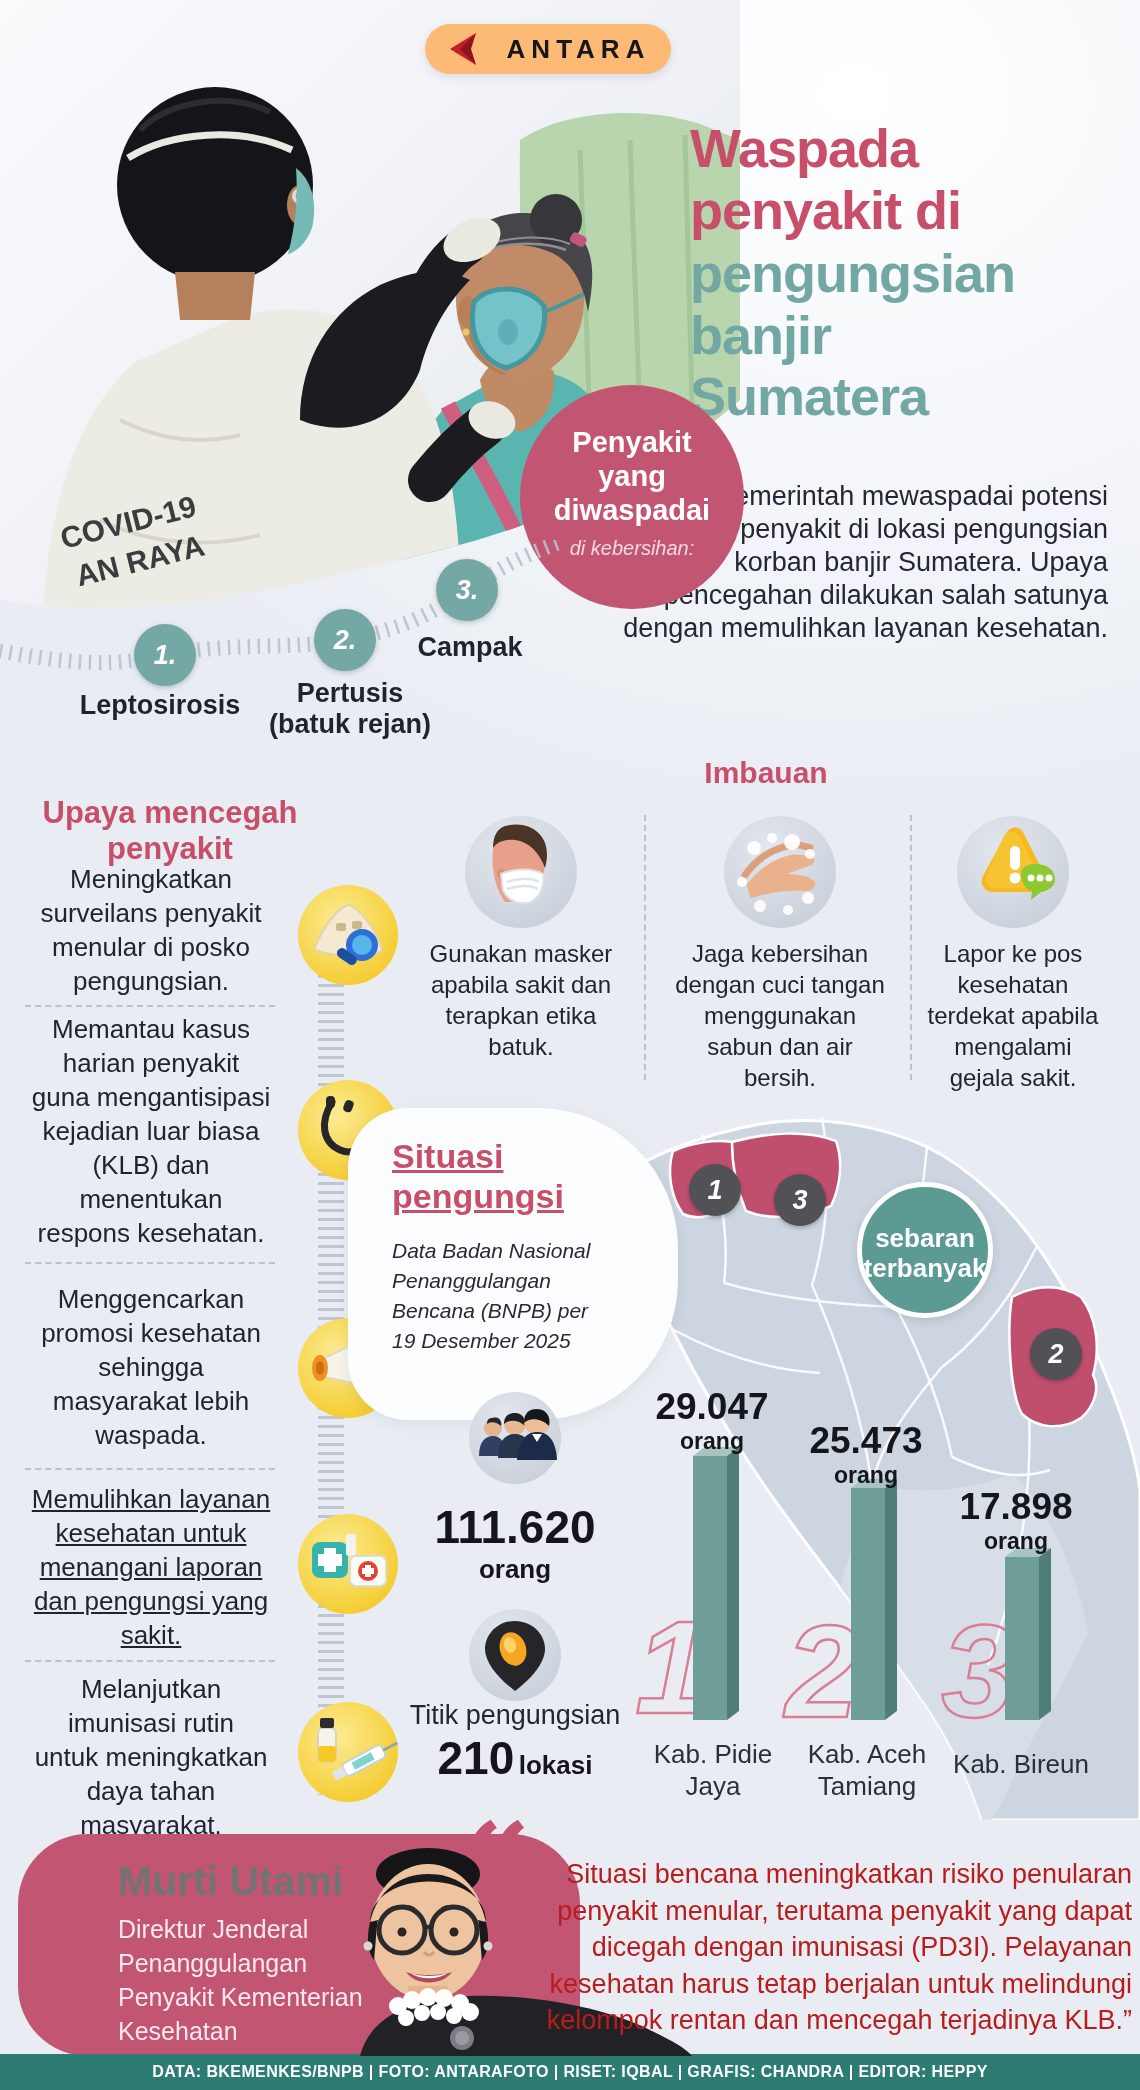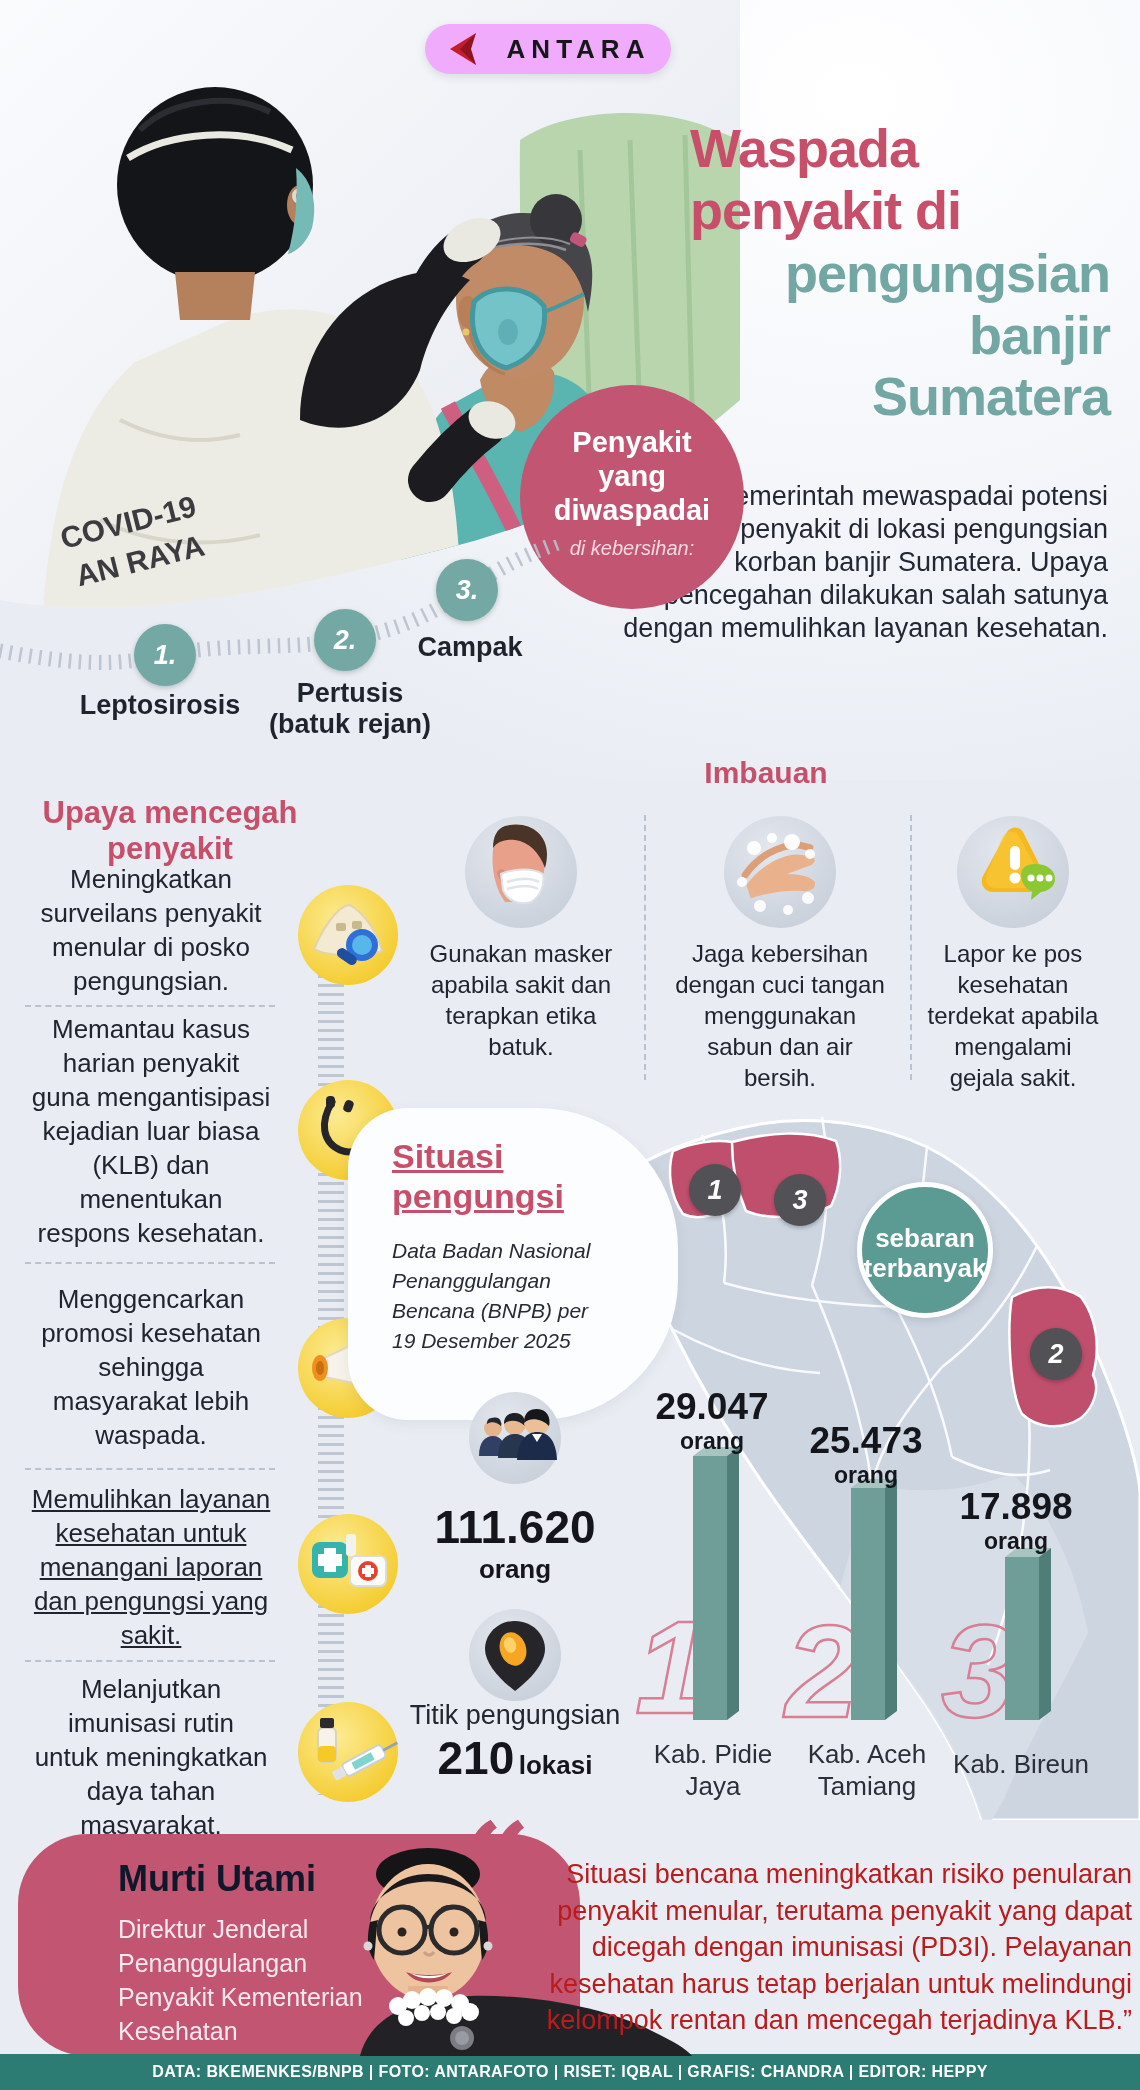--- a/index.html
+++ b/index.html
@@ -3,26 +3,26 @@
 <meta charset="utf-8">
 <style>
   html,body{margin:0;padding:0;}
   body{width:1140px;height:2090px;position:relative;background:#e9edf3;
        font-family:"Liberation Sans",sans-serif;color:#20242e;overflow:hidden;}
   .abs{position:absolute;}
   .pre{white-space:pre-line;}
   
   #header-bg{left:0;top:0;width:1140px;height:780px;
     background:radial-gradient(ellipse at 75% 12%, #ffffff 0%, #f4f6fa 40%, #e9edf3 75%);}
-  #antara-pill{left:425px;top:24px;width:246px;height:50px;background:#f0abfc;border-radius:26px;
+  #antara-pill{left:425px;top:24px;width:246px;height:50px;background:#fdba74;border-radius:26px;
     box-shadow:0 3px 8px rgba(40,50,70,.12);display:flex;align-items:center;justify-content:center;gap:27px;}
   #antara-text{font-weight:bold;font-size:26px;letter-spacing:6px;color:#17171a;}
   #title-pink{left:690px;top:118px;width:420px;text-align:left;font-weight:bold;
     font-size:54px;line-height:1.14;color:#c84f6a;letter-spacing:-1px;}
-  #title-teal{left:690px;top:243px;width:420px;text-align:right;font-weight:bold;
+  #title-teal{left:690px;top:243px;width:420px;font-weight:bold;
     font-size:54px;line-height:1.14;color:#73a7a3;letter-spacing:-1px;}
   #intro{left:600px;top:480px;width:508px;text-align:right;font-size:27px;line-height:33px;color:#232733;}
   #watch-badge{left:520px;top:385px;width:224px;height:224px;border-radius:50%;background:#c25672;
     text-align:center;box-sizing:border-box;padding-top:40px;}
   #watch-badge .wb-title{color:#fff;font-weight:bold;font-size:29px;line-height:34px;}
   #watch-badge .wb-sub{color:#f3d9e0;font-style:italic;font-size:20px;margin-top:10px;}
   .disease-circle{width:62px;height:62px;border-radius:50%;background:#74a8a4;color:#fff;
     font-weight:800;font-style:italic;font-size:27px;line-height:62px;text-align:center;
     box-shadow:0 2px 5px rgba(40,60,60,.25);}
   .disease-label{font-weight:bold;font-size:27px;line-height:31px;color:#1f232c;text-align:center;}
@@ -59,21 +59,21 @@
   .bar3d::before{content:'';position:absolute;left:0;top:-9px;width:34px;height:9px;background:#a7c4c0;
     transform:skewX(-53.13deg);transform-origin:0 100%;}
   .bar3d::after{content:'';position:absolute;left:34px;top:0;width:12px;height:100%;background:#4f7d78;
     transform:skewY(-36.87deg);transform-origin:0 0;}
   .bar-val{width:180px;text-align:center;z-index:4;}
   .bar-val .v{font-size:37px;font-weight:800;color:#14161c;}
   .bar-val .u{font-size:23px;font-weight:800;color:#14161c;}
   .cat-label{width:190px;text-align:center;font-size:26px;line-height:32px;color:#2a2f38;z-index:4;}
   
   #quote-blob{left:18px;top:1834px;width:562px;height:222px;background:#c25672;border-radius:70px 70px 0 70px;}
-  #quote-name{left:118px;top:1858px;color:#0f172a;font-weight:bold;font-size:36px;}
+  #quote-name{left:118px;top:1858px;color:#737373;font-weight:bold;font-size:41px;}
   #quote-role{left:118px;top:1912px;color:#fbe9ef;font-size:25px;line-height:34px;}
   #quote-mark{left:462px;top:1796px;font-family:"DejaVu Serif",serif;font-weight:bold;
     font-size:120px;color:#c25672;z-index:6;}
   #quote-text{left:520px;top:1856px;width:612px;text-align:right;font-size:27px;line-height:36.5px;color:#b91c1c;z-index:5;}
   #footer{left:0;top:2054px;width:1140px;height:36px;background:#2c7c74;color:#fff;display:flex;
     align-items:center;justify-content:center;font-weight:bold;font-size:16px;letter-spacing:.4px;}
   svg text{font-family:"Liberation Sans",sans-serif;}
 </style>
 </head>
 <body>

